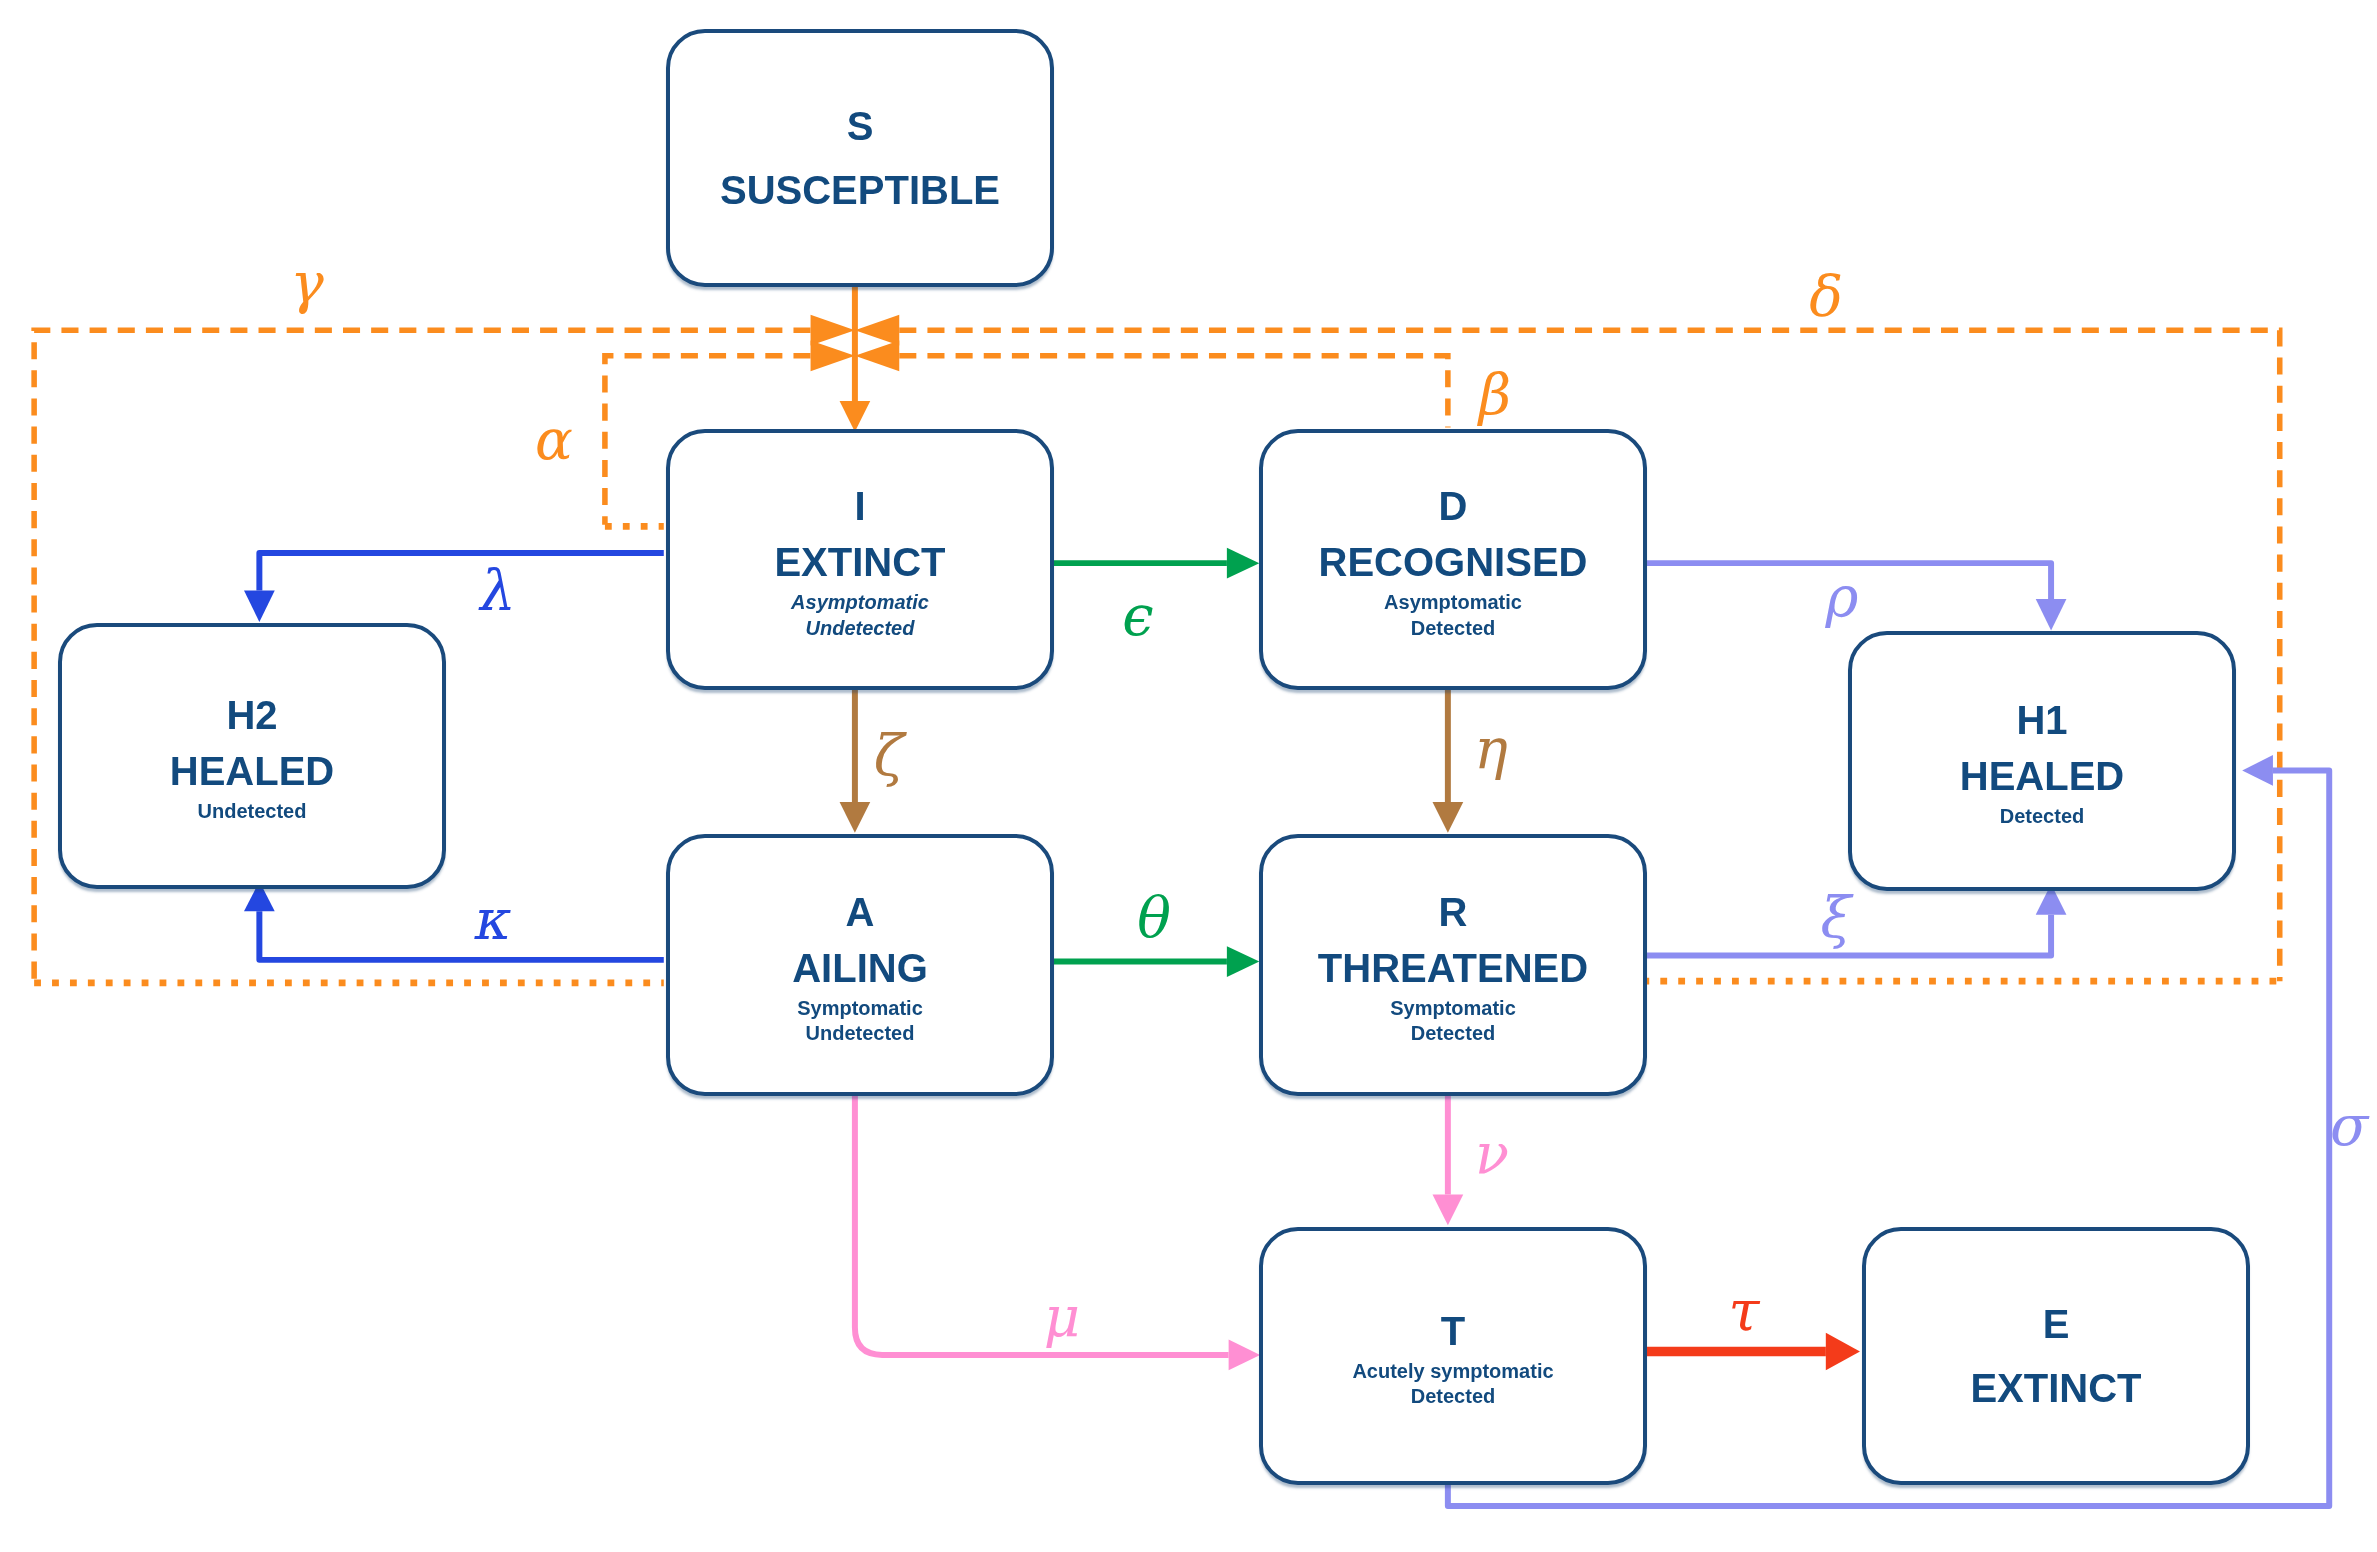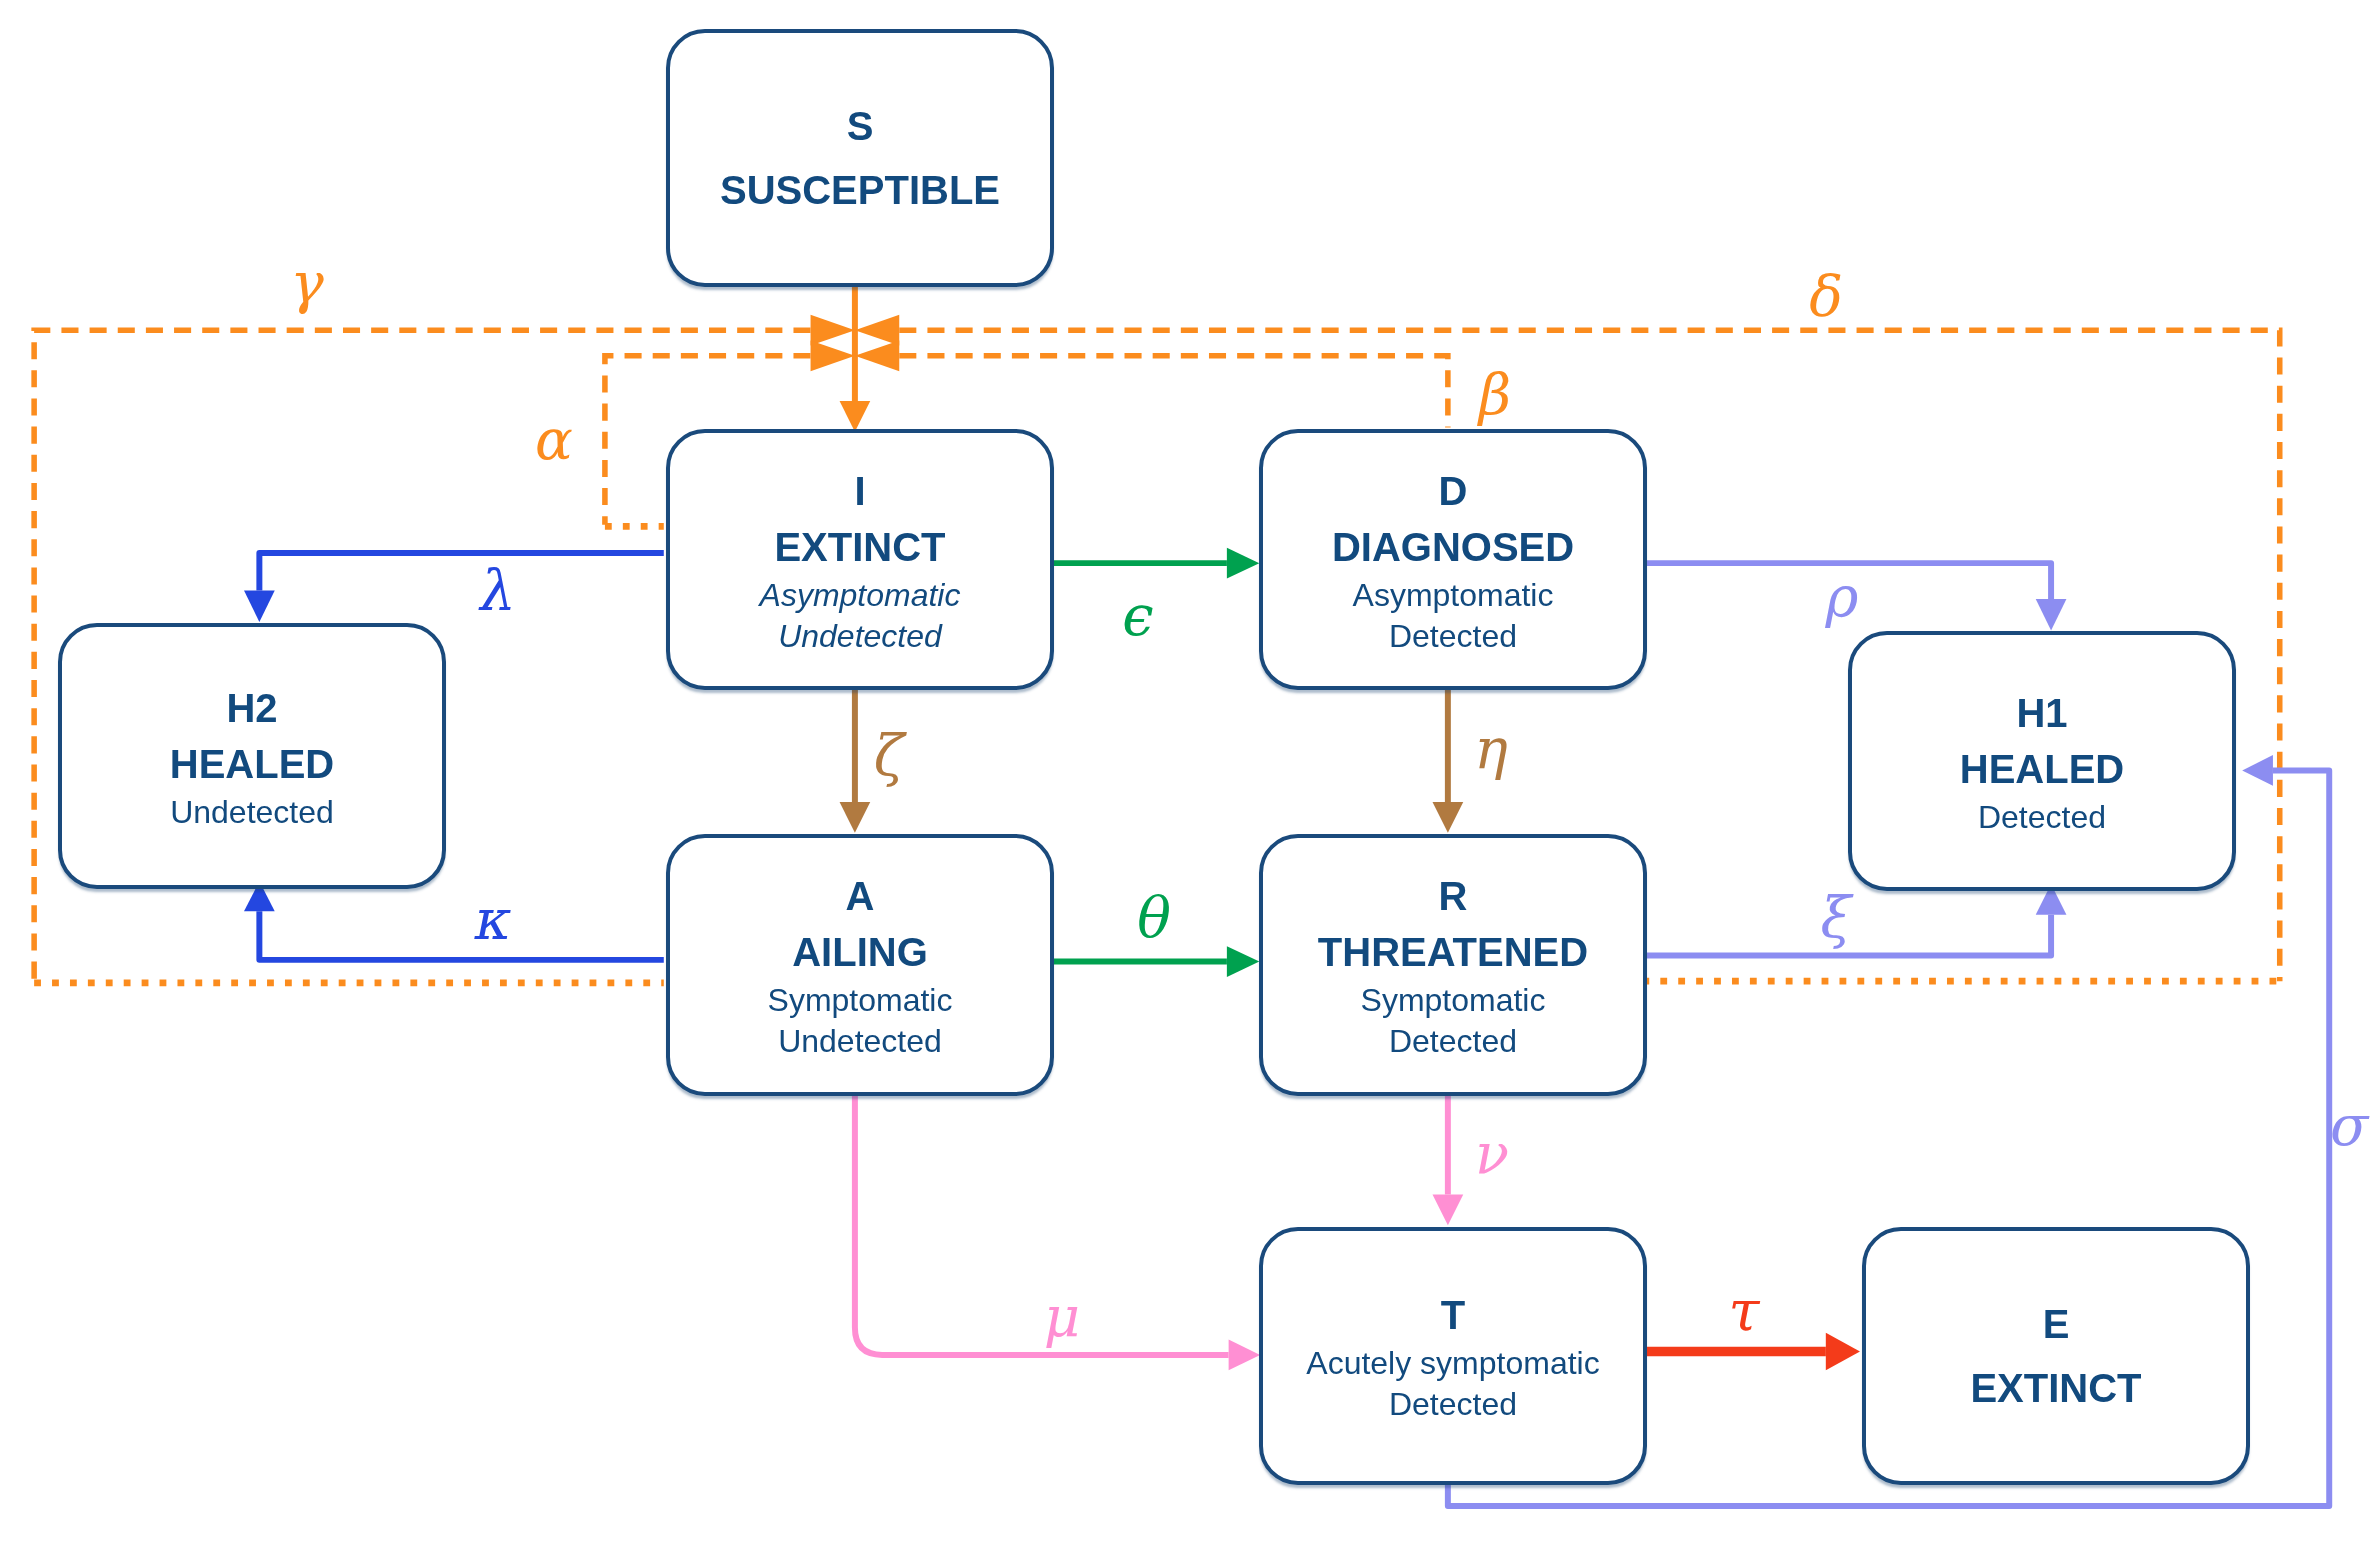--- a/index.html
+++ b/index.html
@@ -11,21 +11,21 @@
   .node{
     position:absolute;background:#ffffff;
     border:4.3px solid #1a4a7c;border-radius:39px;
     display:flex;flex-direction:column;align-items:center;justify-content:center;
     text-align:center;color:#124a7e;
     box-shadow:0 4.3px 2.6px -1.7px rgba(16,60,105,.35);
     z-index:2;
   }
   .line{white-space:nowrap;}
   .big{font-size:40px;font-weight:700;line-height:1.40;}
-  .small{font-size:32px;font-weight:400;line-height:1.27;}
+  .small{font-size:20px;font-weight:700;line-height:1.27;}
   .it{font-style:italic;}
   .node.two .line + .line{margin-top:8px;}
   .glabel{
     position:absolute;transform:translate(-50%,-50%);
     font-family:"DejaVu Serif",serif;font-style:italic;
     font-size:56px;line-height:1;z-index:3;white-space:nowrap;
   }
   svg .solid{fill:none;stroke:currentColor;stroke-width:7;stroke-linejoin:round;}
   svg .thick{stroke-width:11;}
   svg .dash{fill:none;stroke:currentColor;stroke-width:6.5;stroke-dasharray:20 13;}
@@ -105,21 +105,21 @@
 
   <div class="node" style="left:666px;top:429px;width:380px;height:253px">
     <div class="line big">I</div>
     <div class="line big">EXTINCT</div>
     <div class="line small it">Asymptomatic</div>
     <div class="line small it">Undetected</div>
   </div>
 
   <div class="node" style="left:1259px;top:429px;width:380px;height:253px">
     <div class="line big">D</div>
-    <div class="line big">DIAGNOSED</div>
+    <div class="line big">RECOGNISED</div>
     <div class="line small">Asymptomatic</div>
     <div class="line small">Detected</div>
   </div>
 
   <div class="node" style="left:58px;top:623px;width:380px;height:258px">
     <div class="line big">H2</div>
     <div class="line big">HEALED</div>
     <div class="line small">Undetected</div>
   </div>
 

